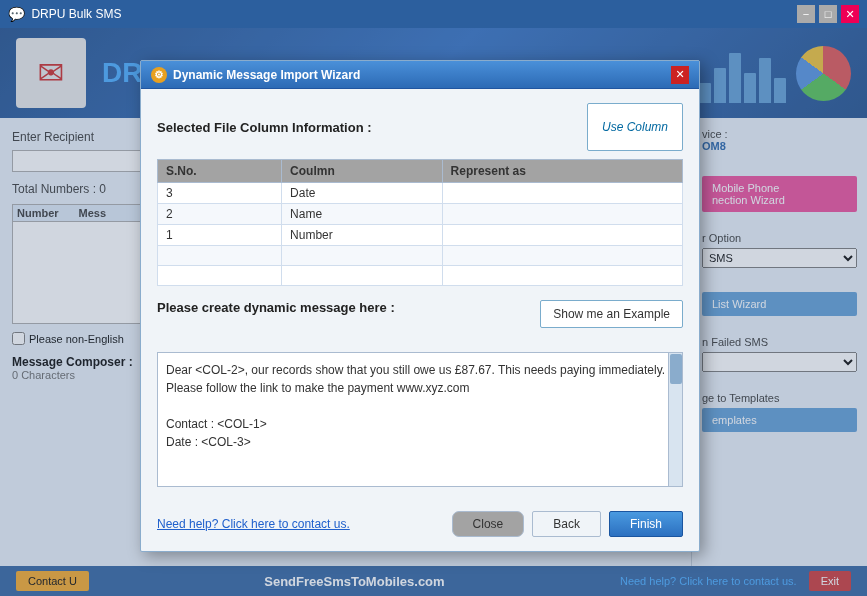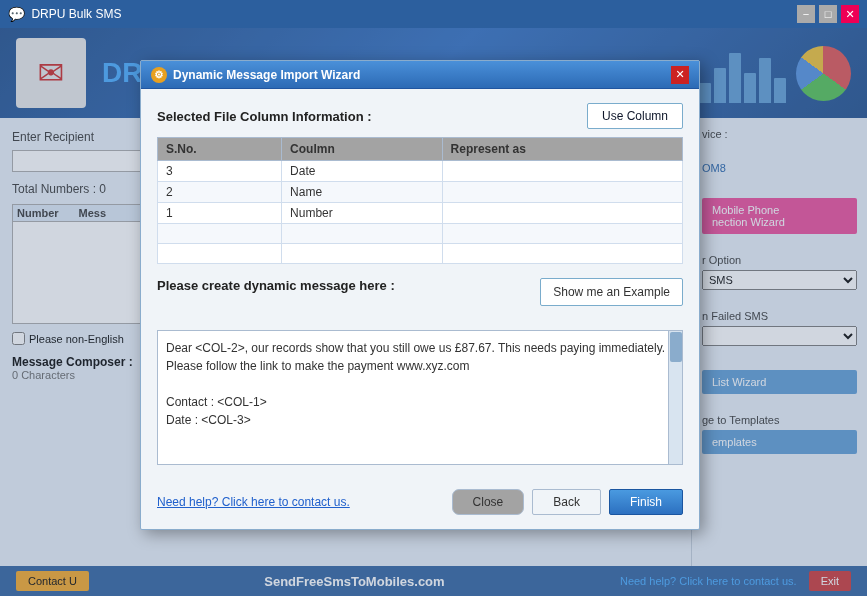--- a/index.html
+++ b/index.html
@@ -267,25 +267,26 @@
       margin-bottom: 8px;
     }
     .section-header-text {
       font-size: 13px;
       font-weight: bold;
       color: #222;
     }
     .use-column-btn {
       background: white;
       border: 1px solid #7aaccc;
-      padding: 5px 14px;
-      font-size: 12px;
-      cursor: pointer;
-      border-radius: 2px;
-      color: #0f172a;
+      padding: 16px 14px;
+      font-size: 12px;
+      cursor: pointer;
+      border-radius: 2px;
+      color: #0369a1;
+      font-style: italic;
     }
 
     
     .col-info-table {
       width: 100%;
       border-collapse: collapse;
       background: white;
       border: 1px solid #aabbd0;
       font-size: 12px;
     }
@@ -469,38 +470,38 @@
       </div>
       <div class="composer-section">
         <div class="composer-label">Message Composer :</div>
         <div class="char-count">0 Characters</div>
       </div>
     </div>
 
     <div class="right-panel">
       <div class="right-section">
         <div>vice :</div>
-        <div style="color:#2060aa; font-weight:normal;margin-top:22px;">OM8</div>
+        <div style="color:#2060aa; font-weight:bold;">OM8</div>
       </div>
       <button class="right-btn active" style="white-space:pre-line;">Mobile Phone
 nection  Wizard</button>
       <div class="right-section">
         <div>r Option</div>
         <select class="right-select">
           <option>SMS</option>
         </select>
       </div>
       <div class="right-section">
+        <button class="right-btn">List Wizard</button>
+      </div>
+      <div class="right-section">
         <div>n Failed SMS</div>
         <select class="right-select">
           <option></option>
         </select>
-      </div>
-      <div class="right-section">
-        <button class="right-btn">List Wizard</button>
       </div>
       <div class="right-section">
         <div>ge to Templates</div>
         <button class="right-btn">emplates</button>
       </div>
     </div>
 
   </div>
 
   <div class="bottom-bar">

